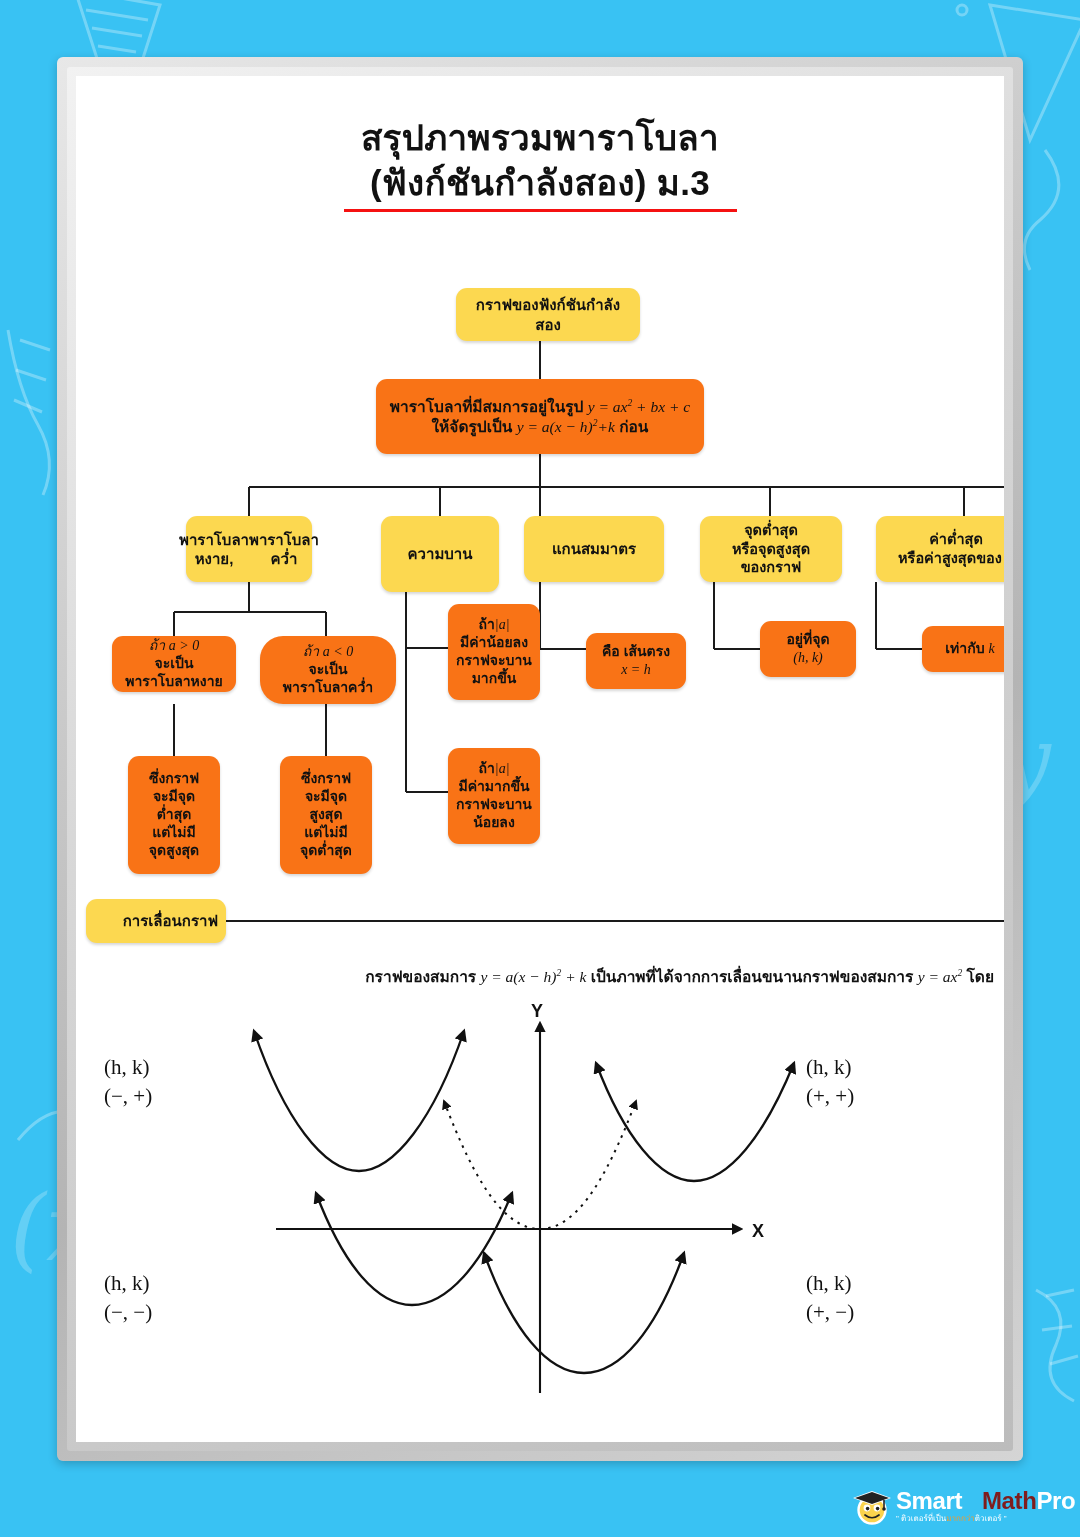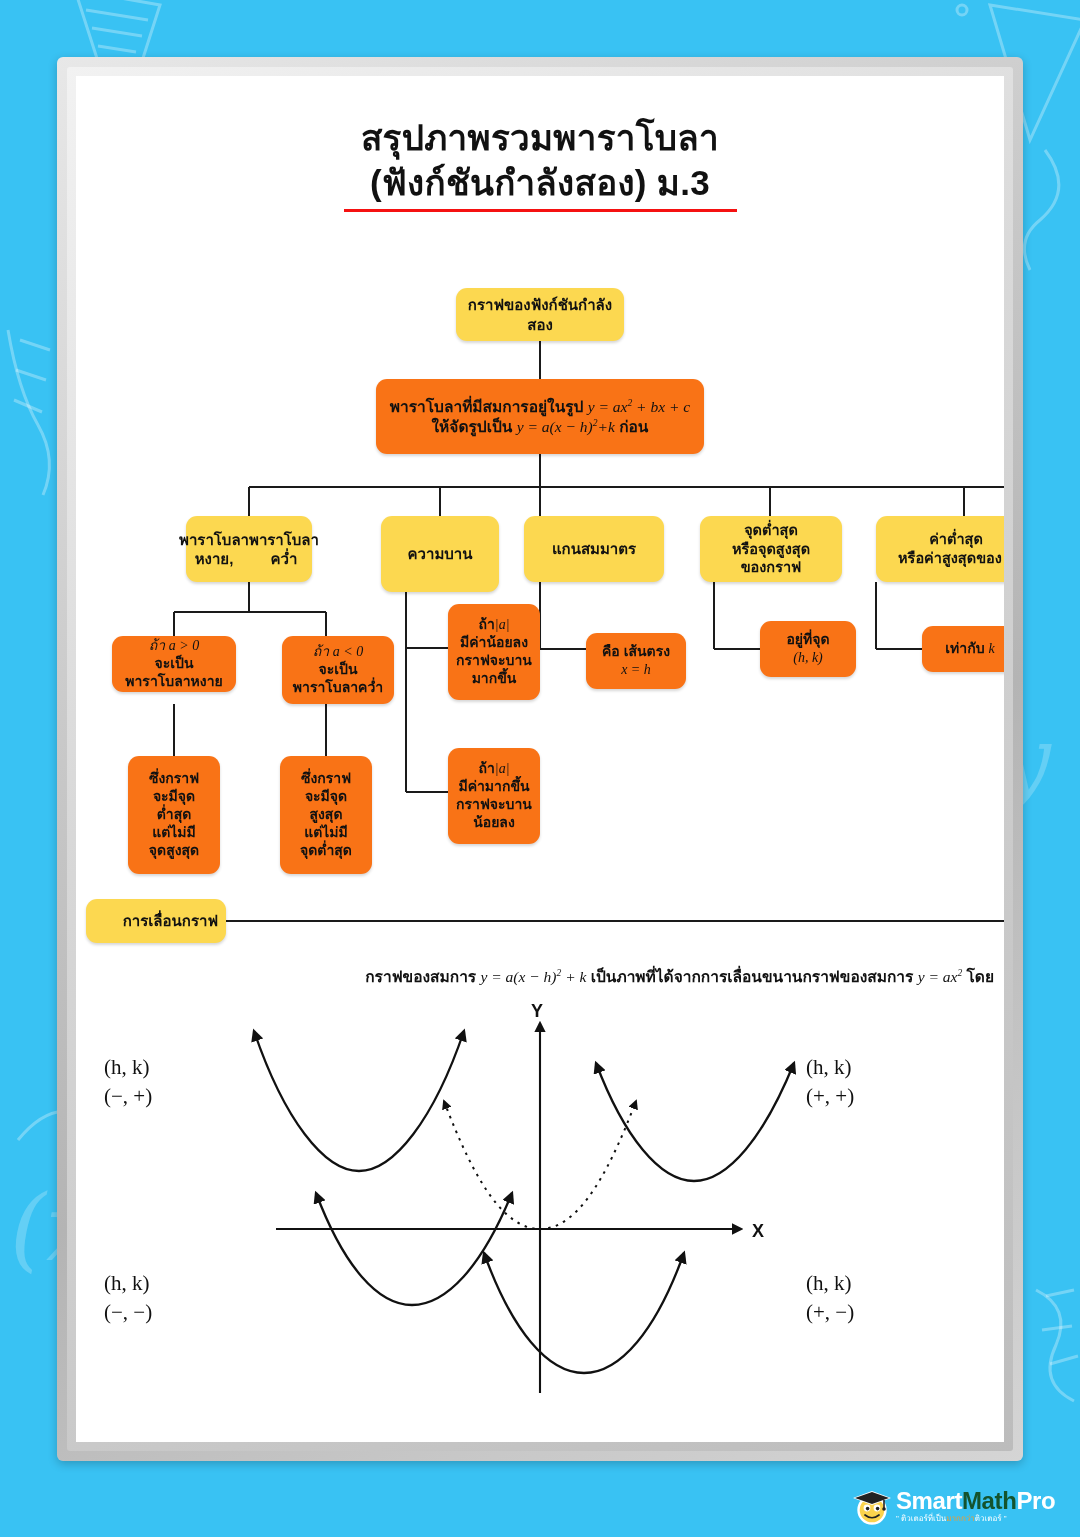--- a/index.html
+++ b/index.html
@@ -94,21 +94,21 @@
   
   #logo {
     position: absolute; left: 848px; top: 1481px;
     width: 224px; height: 50px;
     display: flex; align-items: center; gap: 4px;
   }
   #logo-face { flex: 0 0 auto; }
   #logo-text { display: flex; flex-direction: column; line-height: 1; }
   #logo-words { font-size: 24px; font-weight: 700; letter-spacing: -.4px; }
   .w-smart { color: #ffffff; }
-  .w-math  { color: #14532d; }
+  .w-math  { color: #7f1d1d; margin-left: 20px; }
   .w-pro   { color: #ffffff; }
   #logo-tag { font-size: 8px; color: #ffffff; margin-top: 2px; white-space: nowrap; }
   #logo-tag .hl { color: #f79a28; }
 </style>
 </head>
 <body>
 
 <svg id="bg-doodles" viewBox="0 0 1080 1537" xmlns="http://www.w3.org/2000/svg">
   <g stroke="#ffffff" stroke-opacity="0.30" fill="none" stroke-width="3">
     <path d="M75 -10 L160 5 L120 130 Z"></path>
@@ -173,21 +173,21 @@
       <path d="M638 573 L684 573"></path>
 
       <path d="M800 506 L800 573"></path>
       <path d="M800 573 L846 573"></path>
 
       <path d="M948 411 L948 845"></path>
       <path d="M150 845 L948 845"></path>
     </g>
   </svg>
 
-  <div class="node yellow" style="left:380px; top:212px; width:168px; height:53px; font-size:15px;">
+  <div class="node yellow" style="left:380px; top:212px; width:184px; height:53px; font-size:15px;">
     <span>กราฟของฟังก์ชันกำลังสอง</span>
   </div>
 
   <div class="node blue" style="left:300px; top:303px; width:328px; height:75px; font-size:15.5px; flex-direction:column;">
     <div>
       <span>พาราโบลาที่มีสมการอยู่ในรูป </span><span class="mth">y = ax<sup class="e">2</sup> + bx + c</span>
     </div>
     <div>
       <span>ให้จัดรูปเป็น </span><span class="mth">y = a(x − h)<sup class="e">2</sup>+k</span><span> ก่อน</span>
     </div>
@@ -216,21 +216,21 @@
     <div>ค่าต่ำสุด</div>
     <div><span>หรือค่าสูงสุดของ y</span></div>
   </div>
 
   <div class="node blue" style="left:36px; top:560px; width:124px; height:56px; font-size:14px; flex-direction:column;">
     <div><span class="mth">ถ้า a &gt; 0</span></div>
     <div>จะเป็น</div>
     <div>พาราโบลาหงาย</div>
   </div>
 
-  <div class="node blue" style="left:206px; top:560px; width:112px; height:68px; font-size:14px; flex-direction:column;">
+  <div class="node blue" style="left:184px; top:560px; width:136px; height:68px; font-size:14px; flex-direction:column;border-radius:23px;">
     <div><span class="mth">ถ้า a &lt; 0</span></div>
     <div>จะเป็น</div>
     <div>พาราโบลาคว่ำ</div>
   </div>
 
   <div class="node blue" style="left:52px; top:680px; width:92px; height:118px; font-size:14px; flex-direction:column;">
     <div>ซึ่งกราฟ</div>
     <div>จะมีจุด</div>
     <div>ต่ำสุด</div>
     <div>แต่ไม่มี</div>

